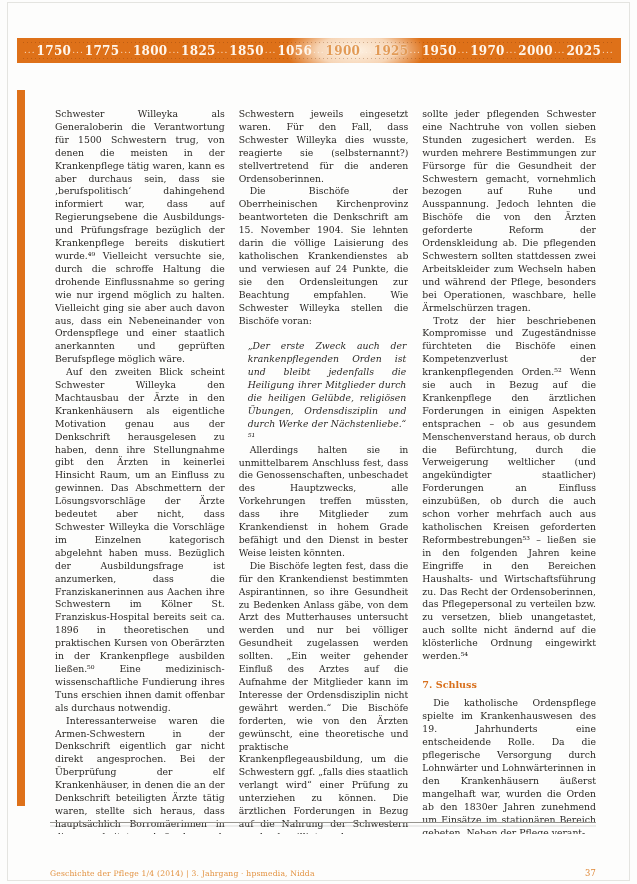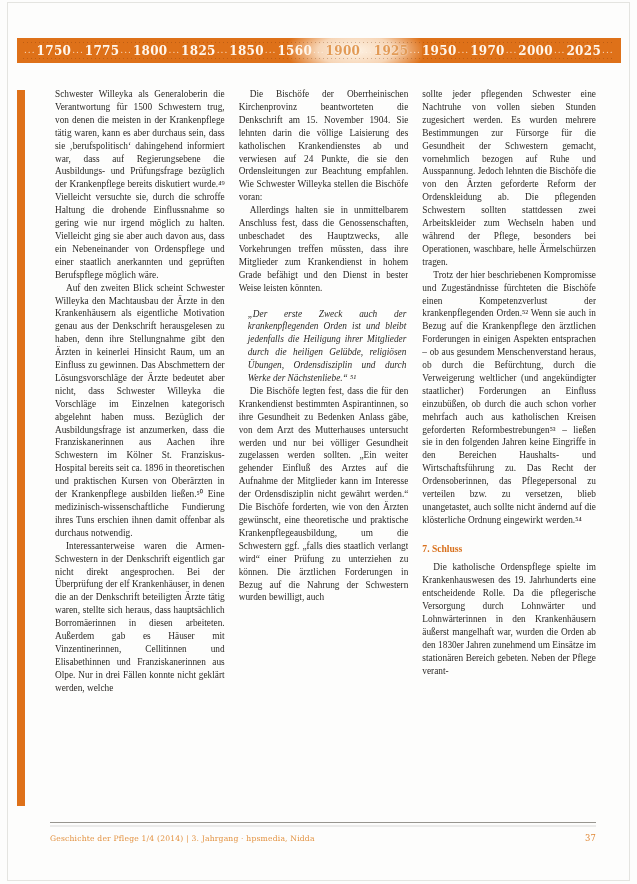--- a/index.html
+++ b/index.html
@@ -42,22 +42,22 @@
     font-size:9px;color:rgba(255,240,225,.8);letter-spacing:1px;
     transform:translateY(-1px);white-space:nowrap;
   }
   
   .side-stripe{
     position:absolute;left:17px;top:90px;width:8px;height:716px;
     background:#de7119;
   }
   
   .content{
-    position:absolute;left:55px;top:88px;width:541px;
-    display:flex;gap:14px;font-family:Liberation Serif, serif;
+    position:absolute;left:55px;top:108px;width:541px;
+    display:flex;gap:14px;
   }
   .col{width:171px;height:726px;overflow:hidden;}
   .col:last-child{width:175px;}
   .b{
     margin:0;text-align:justify;
     font-size:9.3px;line-height:12.9px;color:#2b2926;
   }
   .indent{text-indent:11px;}
   .gap{}
   .quote{
@@ -73,21 +73,21 @@
   .footer-rule{
     position:absolute;left:50px;right:41px;top:822px;height:2px;
     border-top:1px solid #97958f;
     box-shadow:0 2px 0 rgba(0,0,0,.07);
   }
   .footer{
     position:absolute;left:50px;right:41px;top:833px;
     display:flex;justify-content:space-between;align-items:baseline;
     font-size:7.6px;color:#e2913f;letter-spacing:.2px;
   }
-  .footer .pageno{font-size:8.4px;color:#df8633;}
+  .footer .pageno{font-size:8.4px;color:#df8633;margin-top:35px;}
 </style>
 </head>
 <body>
 
 <div class="page-frame"></div>
 
 <div class="timeline">
   <span class="glow"></span>
   <span class="dotsrow top"></span>
   <span class="dotsrow bottom"></span>
@@ -95,21 +95,21 @@
   <span class="yr">1750</span>
   <span class="sep">...</span>
   <span class="yr">1775</span>
   <span class="sep">...</span>
   <span class="yr">1800</span>
   <span class="sep">...</span>
   <span class="yr">1825</span>
   <span class="sep">...</span>
   <span class="yr">1850</span>
   <span class="sep">...</span>
-  <span class="yr">1560</span>
+  <span class="yr">1056</span>
   <span class="sep">...</span>
   <span class="yr hl">1900</span>
   <span class="sep">...</span>
   <span class="yr hl">1925</span>
   <span class="sep">...</span>
   <span class="yr">1950</span>
   <span class="sep">...</span>
   <span class="yr">1970</span>
   <span class="sep">...</span>
   <span class="yr">2000</span>
@@ -122,23 +122,24 @@
 
 <div class="content">
 
   <div class="col">
     <p class="b">Schwester Willeyka als Generaloberin die Verantwortung für 1500 Schwestern trug, von denen die meisten in der Krankenpflege tätig waren, kann es aber durchaus sein, dass sie ‚berufspolitisch‘ dahingehend informiert war, dass auf Regierungsebene die Ausbildungs- und Prüfungsfrage bezüglich der Krankenpflege bereits diskutiert wurde.⁴⁹ Vielleicht versuchte sie, durch die schroffe Haltung die drohende Einflussnahme so gering wie nur irgend möglich zu halten. Vielleicht ging sie aber auch davon aus, dass ein Nebeneinander von Ordenspflege und einer staatlich anerkannten und geprüften Berufspflege möglich wäre.</p>
     <p class="b indent">Auf den zweiten Blick scheint Schwester Willeyka den Machtausbau der Ärzte in den Krankenhäusern als eigentliche Motivation genau aus der Denkschrift herausgelesen zu haben, denn ihre Stellungnahme gibt den Ärzten in keinerlei Hinsicht Raum, um an Einfluss zu gewinnen. Das Abschmettern der Lösungsvorschläge der Ärzte bedeutet aber nicht, dass Schwester Willeyka die Vorschläge im Einzelnen kategorisch abgelehnt haben muss. Bezüglich der Ausbildungsfrage ist anzumerken, dass die Franziskanerinnen aus Aachen ihre Schwestern im Kölner St. Franziskus-Hospital bereits seit ca. 1896 in theoretischen und praktischen Kursen von Oberärzten in der Krankenpflege ausbilden ließen.⁵⁰ Eine medizinisch-wissenschaftliche Fundierung ihres Tuns erschien ihnen damit offenbar als durchaus notwendig.</p>
     <p class="b indent">Interessanterweise waren die Armen-Schwestern in der Denkschrift eigentlich gar nicht direkt angesprochen. Bei der Überprüfung der elf Krankenhäuser, in denen die an der Denkschrift beteiligten Ärzte tätig waren, stellte sich heraus, dass hauptsächlich Borromäerinnen in diesen arbeiteten. Außerdem gab es Häuser mit Vinzentinerinnen, Cellitinnen und Elisabethinnen und Franziskanerinnen aus Olpe. Nur in drei Fällen konnte nicht geklärt werden, welche</p>
   </div>
 
   <div class="col">
+    <p class="b">Schwestern jeweils eingesetzt waren. Für den Fall, dass Schwester Willeyka dies wusste, reagierte sie (selbsternannt?) stellvertretend für die anderen Ordensoberinnen.</p>
     <p class="b indent">Die Bischöfe der Oberrheinischen Kirchenprovinz beantworteten die Denkschrift am 15. November 1904. Sie lehnten darin die völlige Laisierung des katholischen Krankendienstes ab und verwiesen auf 24 Punkte, die sie den Ordensleitungen zur Beachtung empfahlen. Wie Schwester Willeyka stellen die Bischöfe voran:</p>
+    <p class="b quote">„Der erste Zweck auch der krankenpflegenden Orden ist und bleibt jedenfalls die Heiligung ihrer Mitglieder durch die heiligen Gelübde, religiösen Übungen, Ordensdisziplin und durch Werke der Nächstenliebe.“ ⁵¹</p>
     <p class="b indent gap">Allerdings halten sie in unmittelbarem Anschluss fest, dass die Genossenschaften, unbeschadet des Hauptzwecks, alle Vorkehrungen treffen müssten, dass ihre Mitglieder zum Krankendienst in hohem Grade befähigt und den Dienst in bester Weise leisten könnten.</p>
-    <p class="b quote">„Der erste Zweck auch der krankenpflegenden Orden ist und bleibt jedenfalls die Heiligung ihrer Mitglieder durch die heiligen Gelübde, religiösen Übungen, Ordensdisziplin und durch Werke der Nächstenliebe.“ ⁵¹</p>
     <p class="b indent gap">Die Bischöfe legten fest, dass die für den Krankendienst bestimmten Aspirantinnen, so ihre Gesundheit zu Bedenken Anlass gäbe, von dem Arzt des Mutterhauses untersucht werden und nur bei völliger Gesundheit zugelassen werden sollten. „Ein weiter gehender Einfluß des Arztes auf die Aufnahme der Mitglieder kann im Interesse der Ordensdisziplin nicht gewährt werden.“ Die Bischöfe forderten, wie von den Ärzten gewünscht, eine theoretische und praktische Krankenpflegeausbildung, um die Schwestern ggf. „falls dies staatlich verlangt wird“ einer Prüfung zu unterziehen zu können. Die ärztlichen Forderungen in Bezug auf die Nahrung der Schwestern wurden bewilligt, auch</p>
   </div>
 
   <div class="col">
     <p class="b">sollte jeder pflegenden Schwester eine Nachtruhe von vollen sieben Stunden zugesichert werden. Es wurden mehrere Bestimmungen zur Fürsorge für die Gesundheit der Schwestern gemacht, vornehmlich bezogen auf Ruhe und Ausspannung. Jedoch lehnten die Bischöfe die von den Ärzten geforderte Reform der Ordenskleidung ab. Die pflegenden Schwestern sollten stattdessen zwei Arbeitskleider zum Wechseln haben und während der Pflege, besonders bei Operationen, waschbare, helle Ärmelschürzen tragen.</p>
     <p class="b indent gap">Trotz der hier beschriebenen Kompromisse und Zugeständnisse fürchteten die Bischöfe einen Kompetenzverlust der krankenpflegenden Orden.⁵² Wenn sie auch in Bezug auf die Krankenpflege den ärztlichen Forderungen in einigen Aspekten entsprachen – ob aus gesundem Menschenverstand heraus, ob durch die Befürchtung, durch die Verweigerung weltlicher (und angekündigter staatlicher) Forderungen an Einfluss einzubüßen, ob durch die auch schon vorher mehrfach auch aus katholischen Kreisen geforderten Reformbestrebungen⁵³ – ließen sie in den folgenden Jahren keine Eingriffe in den Bereichen Haushalts- und Wirtschaftsführung zu. Das Recht der Ordensoberinnen, das Pflegepersonal zu verteilen bzw. zu versetzen, blieb unangetastet, auch sollte nicht ändernd auf die klösterliche Ordnung eingewirkt werden.⁵⁴</p>
     <h3 class="heading">7. Schluss</h3>
     <p class="b indent">Die katholische Ordenspflege spielte im Krankenhauswesen des 19. Jahrhunderts eine entscheidende Rolle. Da die pflegerische Versorgung durch Lohnwärter und Lohnwärterinnen in den Krankenhäusern äußerst mangelhaft war, wurden die Orden ab den 1830er Jahren zunehmend um Einsätze im stationären Bereich gebeten. Neben der Pflege verant-</p>
   </div>
 

